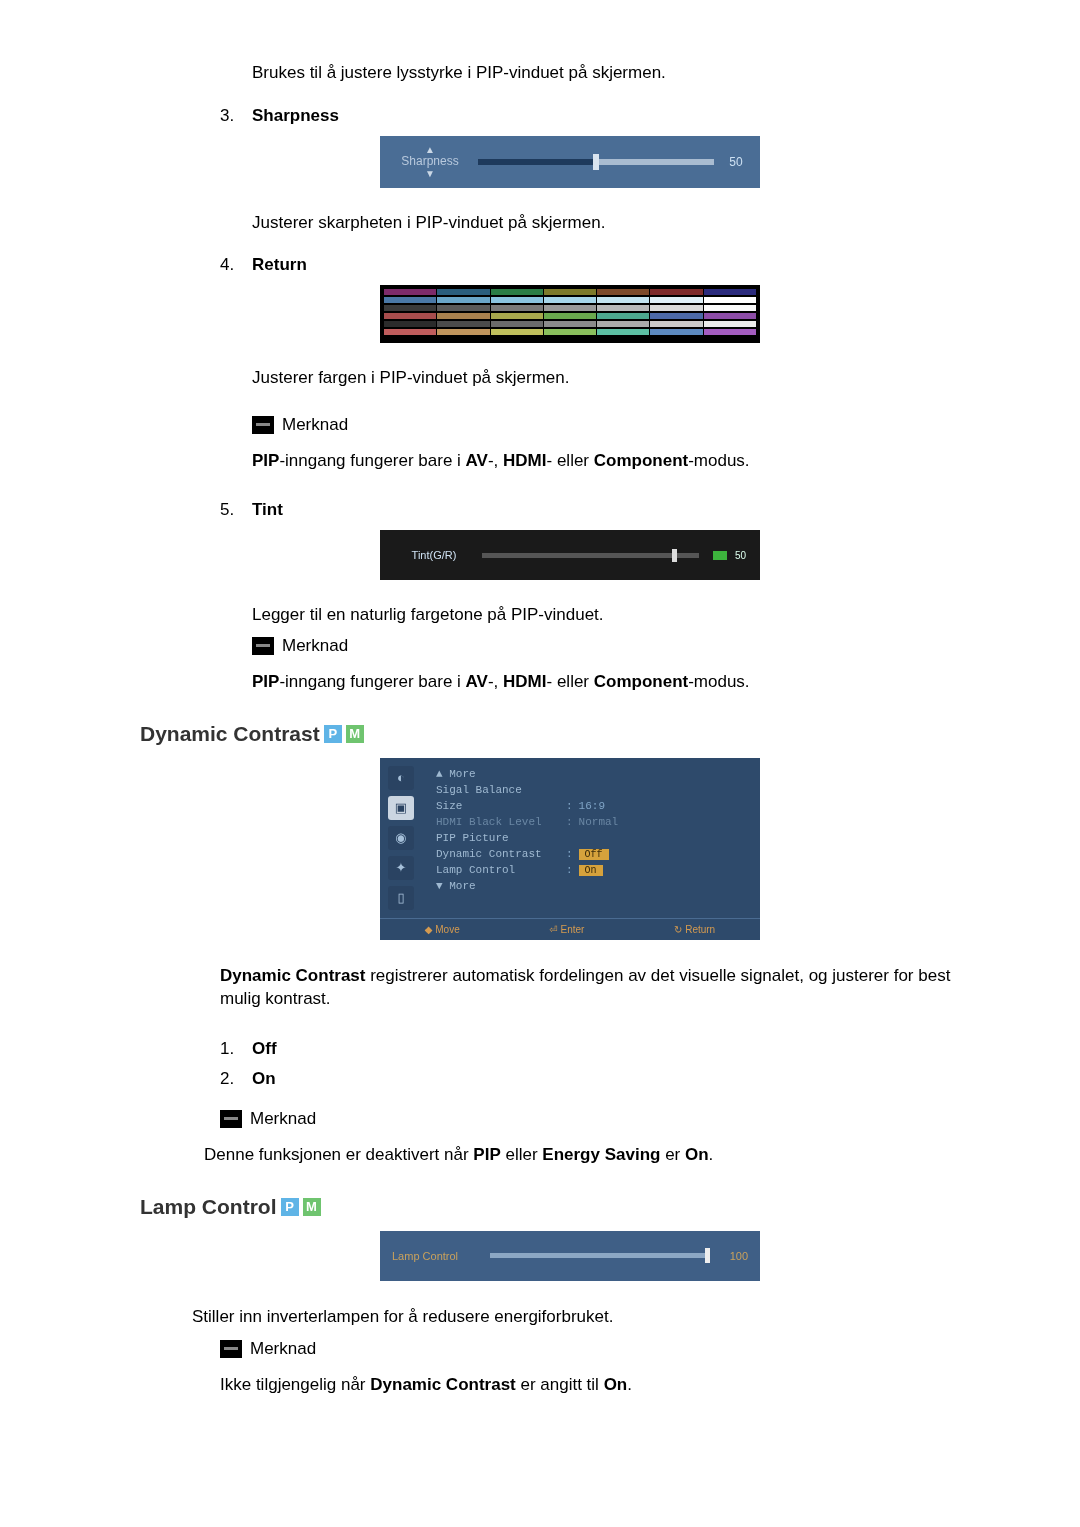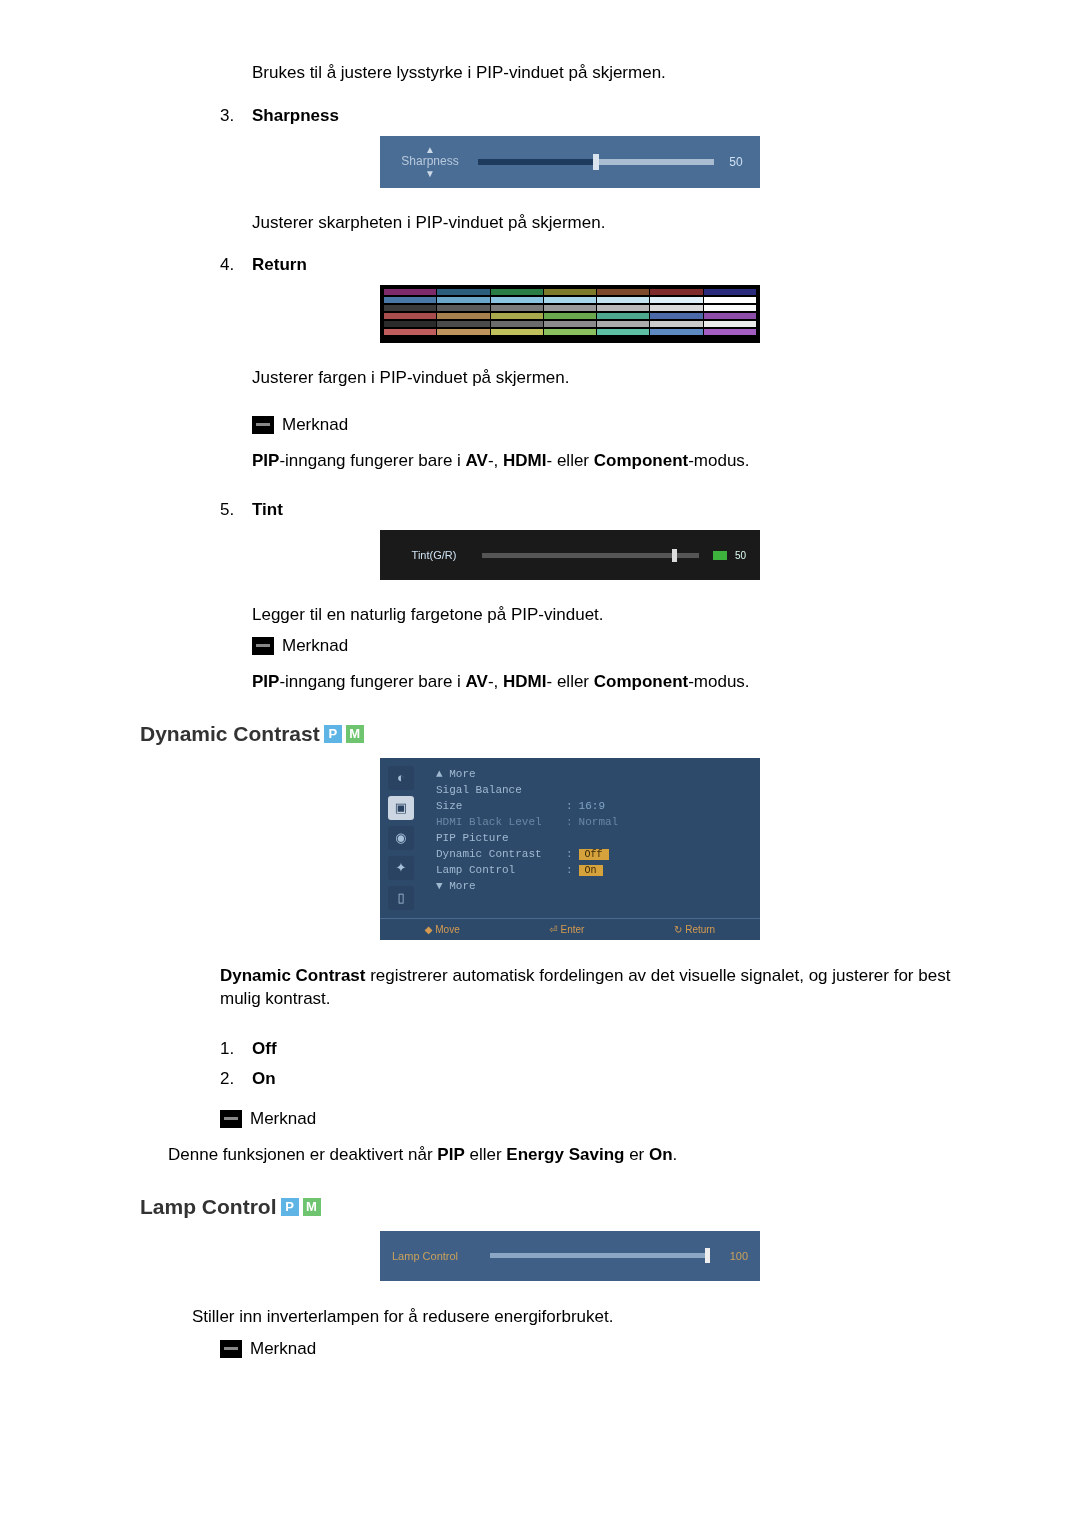--- a/index.html
+++ b/index.html
@@ -464,35 +464,38 @@
     <span class="list-label">Off</span>
   </div>
   <div class="list-row" style="margin-bottom:20px">
     <span class="list-num">2.</span>
     <span class="list-label">On</span>
   </div>
   <div class="note-row" style="margin-left:100px">
     <div class="note-icon"></div>
     <span class="note-label">Merknad</span>
   </div>
-  <div class="para" style="margin-left:48px">
+  <div class="para" style="margin-left:84px">
     <span>Denne funksjonen er deaktivert når </span><span class="bold">PIP</span><span> eller </span><span class="bold">Energy Saving</span><span> er </span><span class="bold">On</span><span>.</span>
   </div>
 
   <div class="section-title">
     <span>Lamp Control</span>
     <span class="badge-p">P</span>
     <span class="badge-m">M</span>
   </div>
   <div class="osd-lamp">
     <div class="llabel">Lamp Control</div>
     <div class="ltrack">
         <div class="lthumb"></div>
       </div>
     <div class="lval">100</div>
   </div>
   <div class="para" style="margin-left:72px; margin-bottom:10px">Stiller inn inverterlampen for å redusere energiforbruket.</div>
   <div class="note-row" style="margin-left:100px">
     <div class="note-icon"></div>
     <span class="note-label">Merknad</span>
   </div>
+  <div class="para" style="margin-left:100px">
+    <span>Ikke tilgjengelig når </span><span class="bold">Dynamic Contrast</span><span> er angitt til </span><span class="bold">On</span><span>.</span>
+  </div>
 
 </div>
 
 </body></html>

